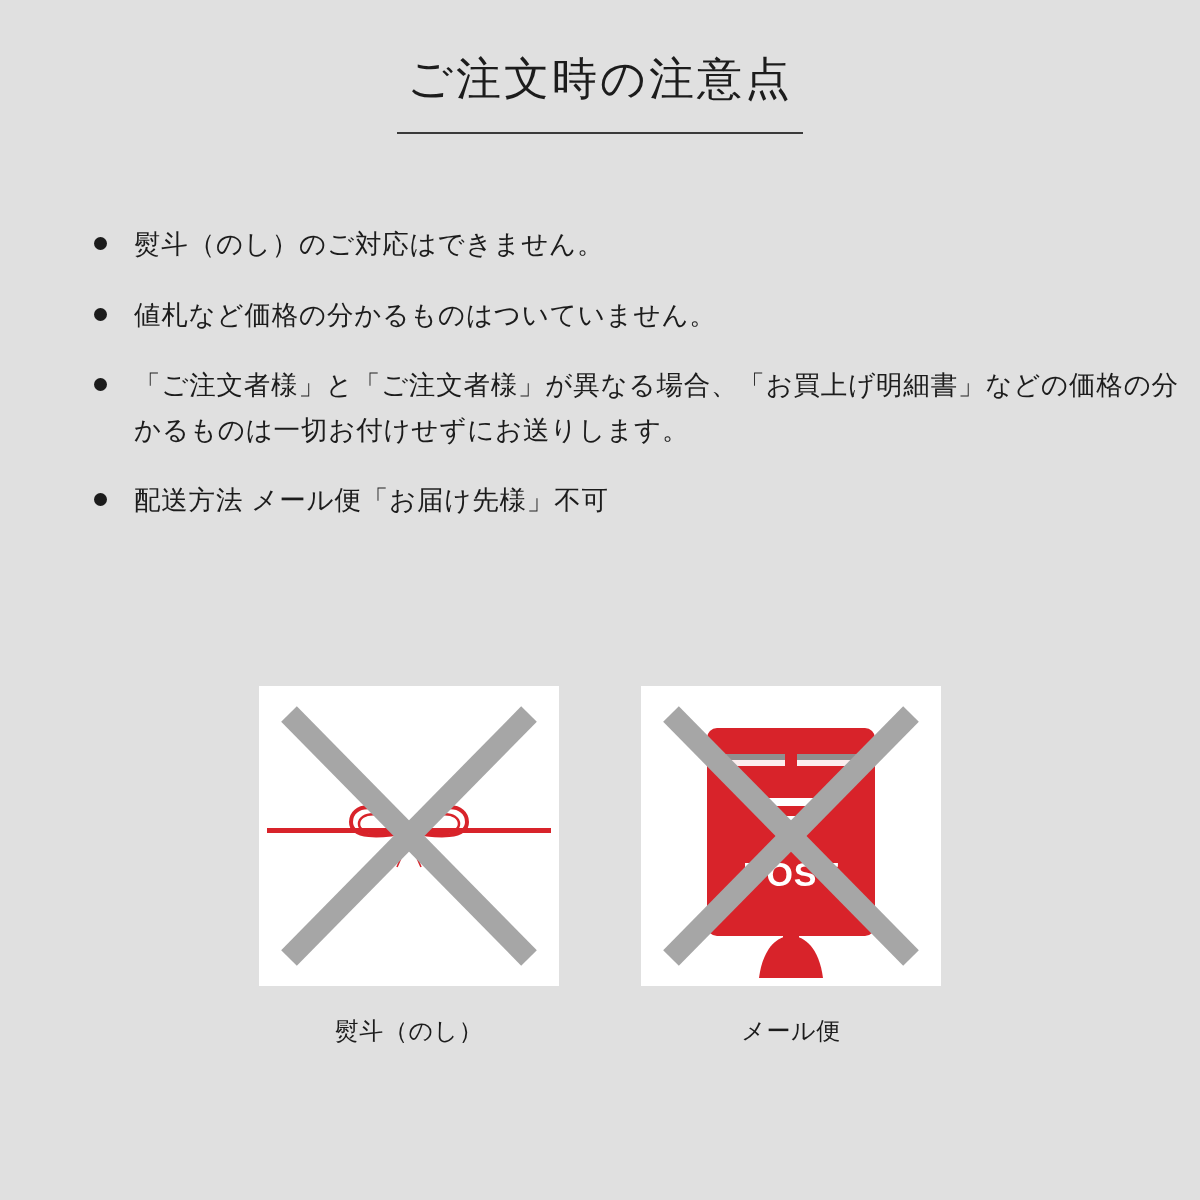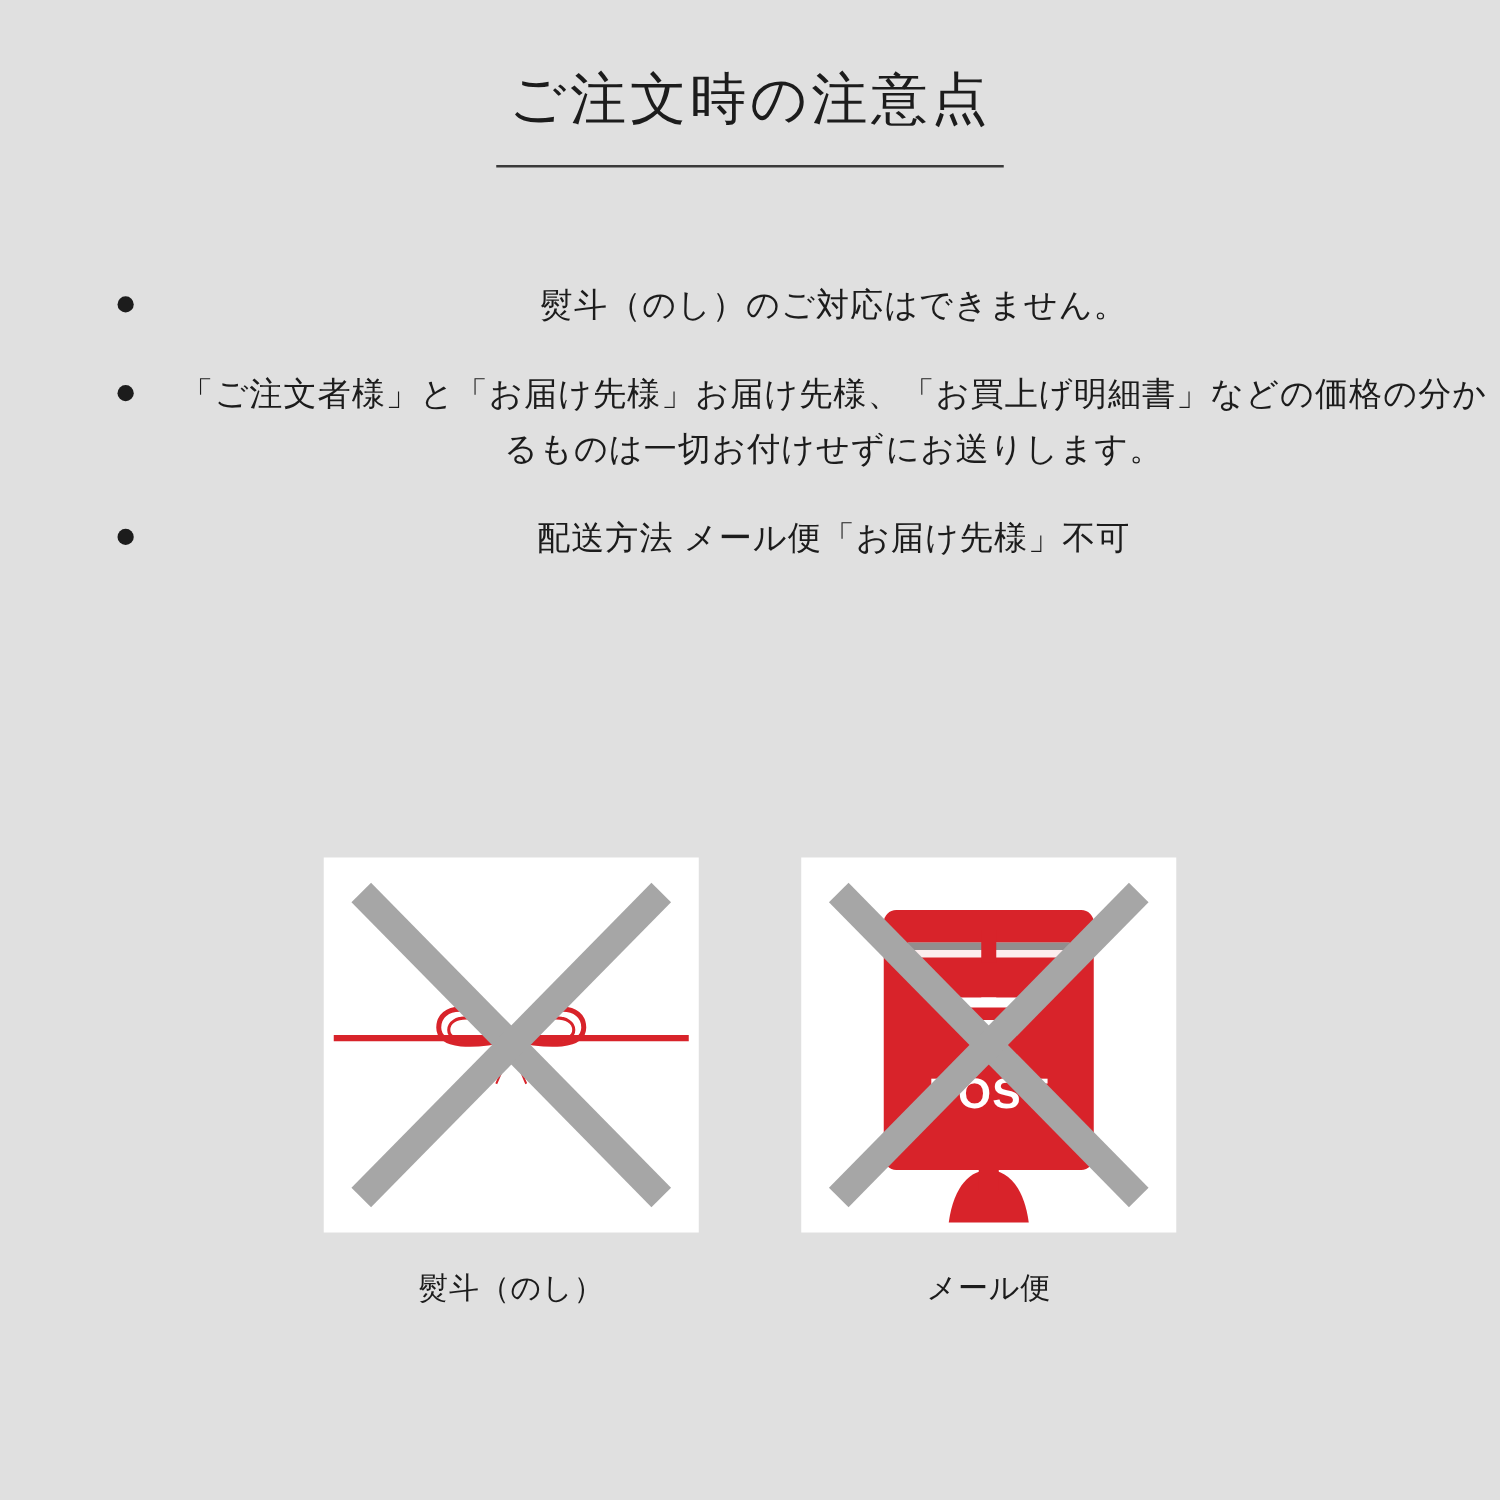--- a/index.html
+++ b/index.html
@@ -40,21 +40,20 @@
     height: 2px;
     background: #3a3a3a;
     margin: 26px auto 0 auto;
   }
 
   
   .notes {
     margin: 88px 0 0 0;
     padding: 0 0 0 86px;
     list-style: none;
-    text-align: center;
   }
   .note-item {
     position: relative;
     padding-left: 48px;
     font-size: 26.5px;
     line-height: 1.68;
     letter-spacing: 0.8px;
     color: #1c1c1c;
     margin-bottom: 26px;
   }
@@ -114,21 +113,25 @@
     <div class="title-rule"></div>
   </div>
 
   <ul class="notes">
     <li class="note-item">
       <span class="bullet"></span>
       <span>熨斗（のし）のご対応はできません。</span>
     </li>
     <li class="note-item">
       <span class="bullet"></span>
-      <span>「ご注文者様」と「お届け先様」お届け先様、「お買上げ明細書」などの価格の分かるものは一切お付けせずにお送りします。</span>
+      <span>値札など価格の分かるものはついていません。</span>
+    </li>
+    <li class="note-item">
+      <span class="bullet"></span>
+      <span>「ご注文者様」と「ご注文者様」が異なる場合、「お買上げ明細書」などの価格の分かるものは一切お付けせずにお送りします。</span>
     </li>
     <li class="note-item">
       <span class="bullet"></span>
       <span>配送方法 メール便「お届け先様」不可</span>
     </li>
   </ul>
 
   <div class="figures">
 
     <div class="figure">

